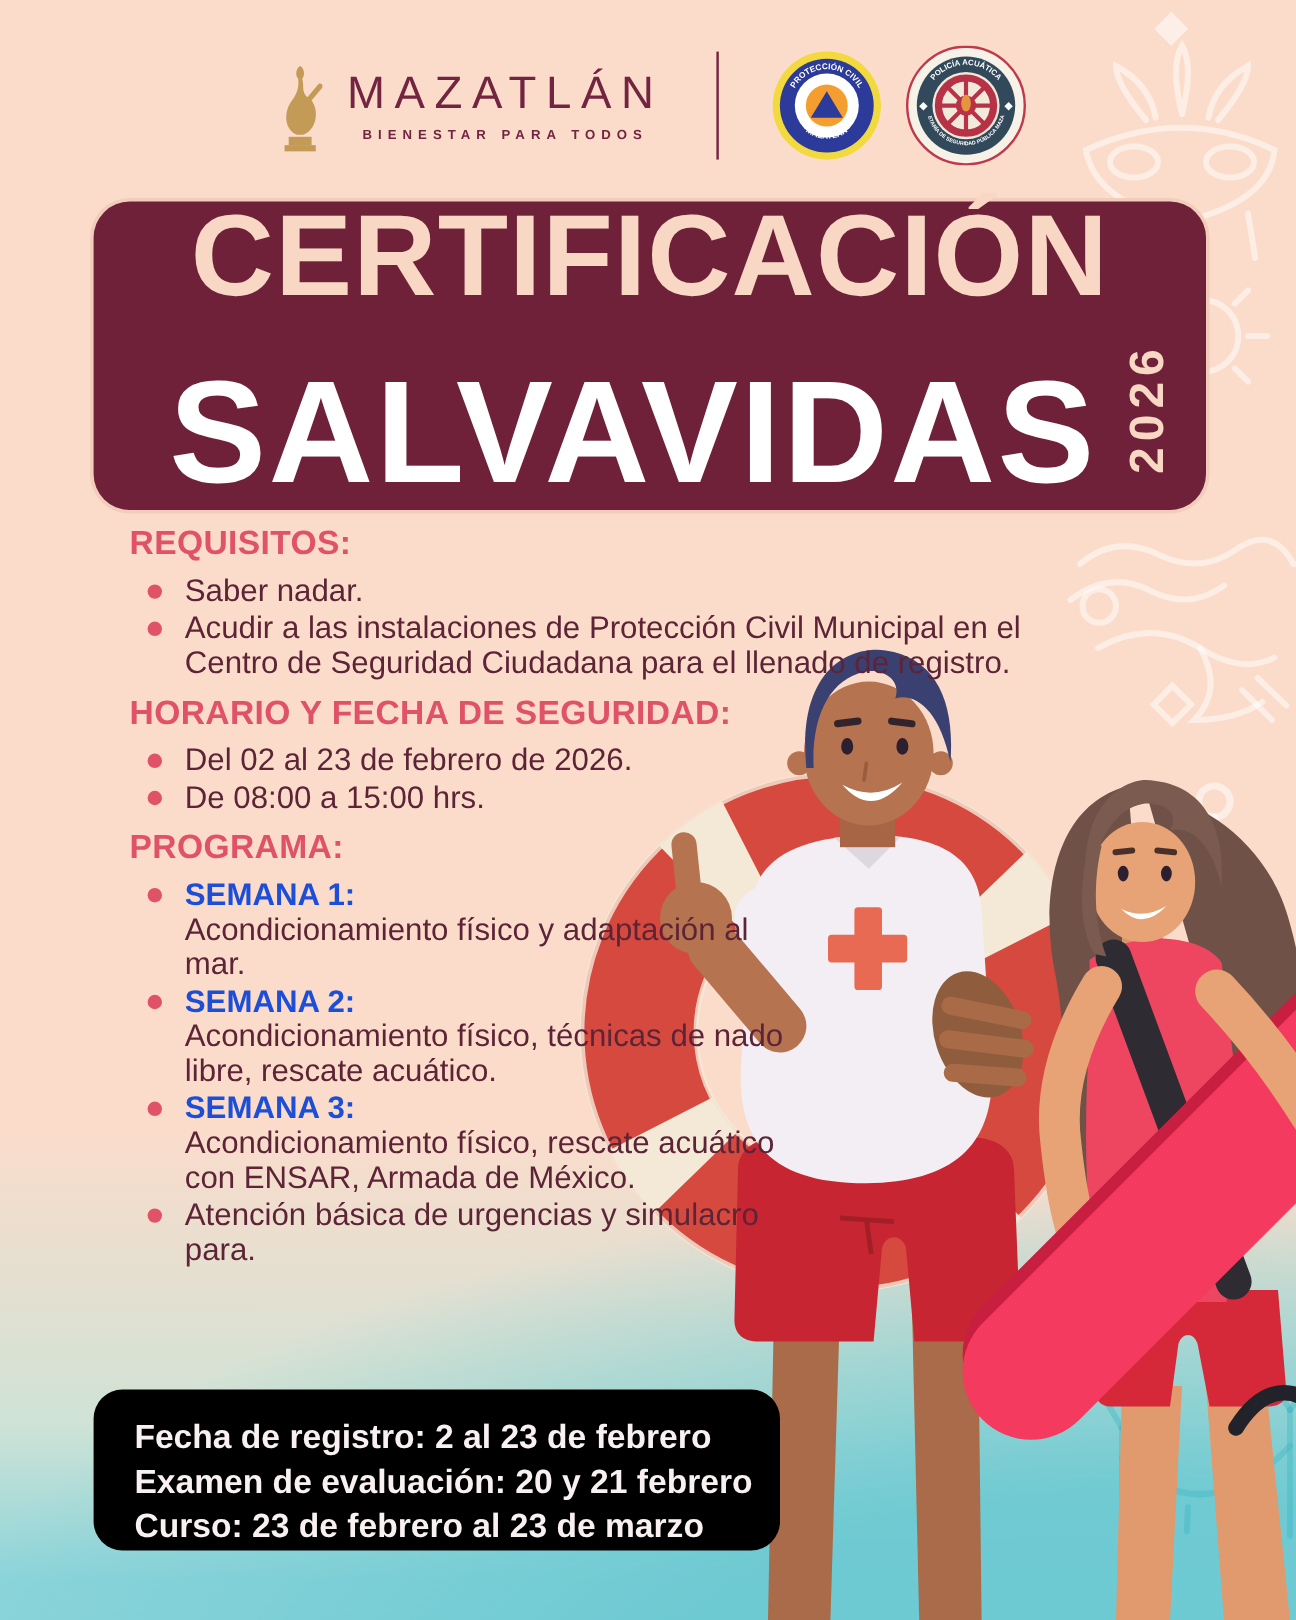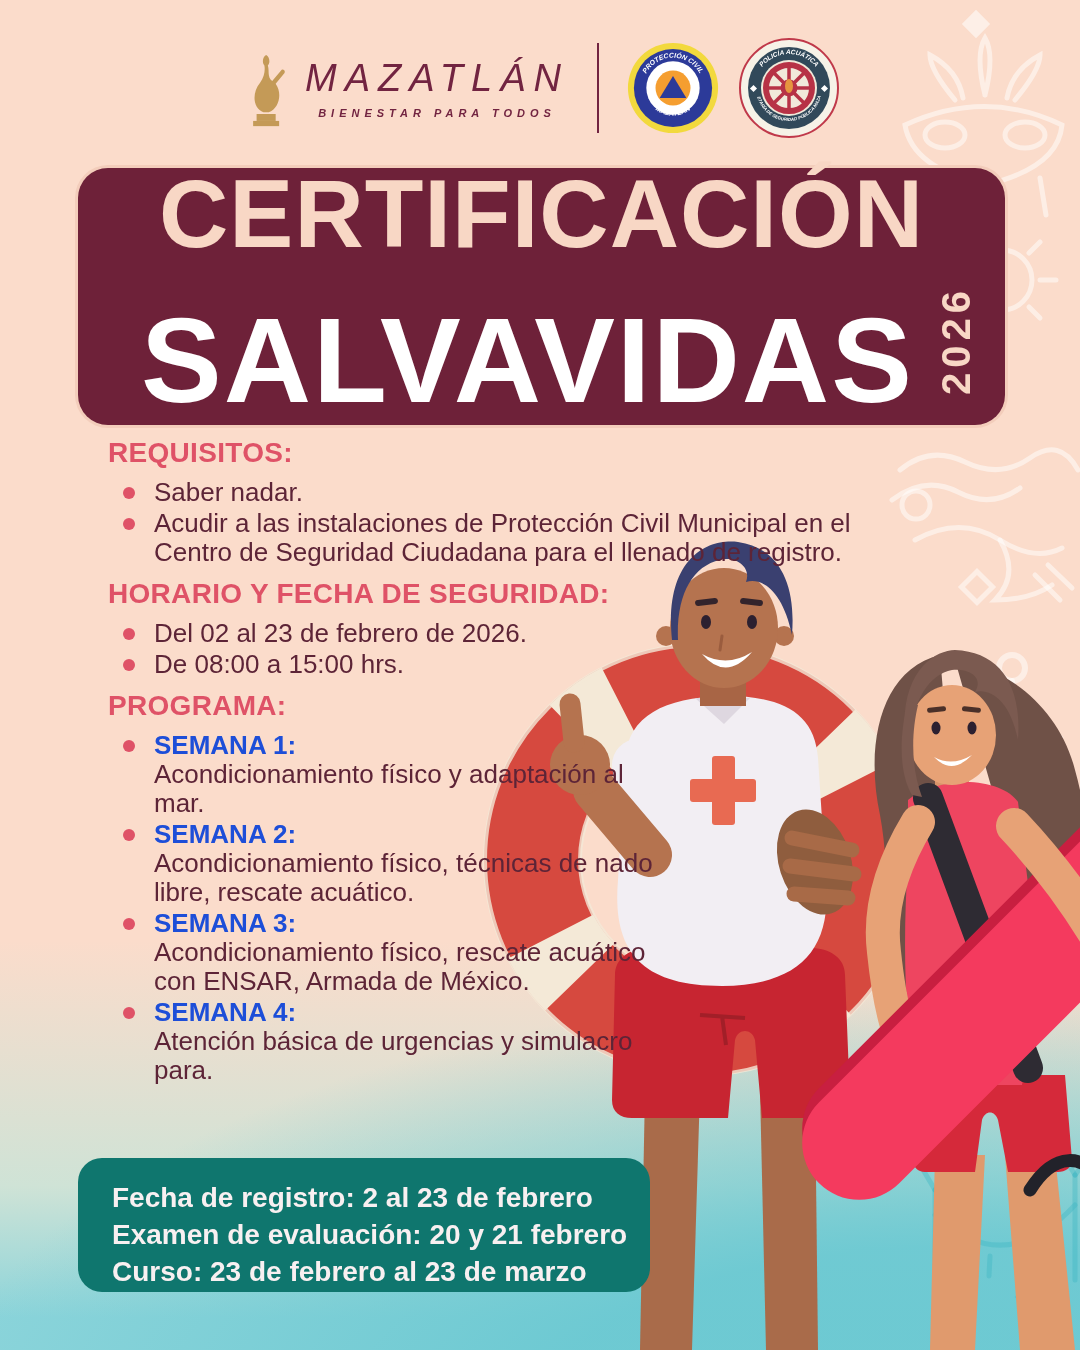--- a/index.html
+++ b/index.html
@@ -11,21 +11,21 @@
   .sea{
     position:absolute;left:0;top:940px;width:1080px;height:410px;
     background:
       radial-gradient(130% 150% at 88% 120%, rgba(108,201,210,0.95) 30%, rgba(108,201,210,0) 72%),
       linear-gradient(180deg, rgba(250,220,204,0) 0%, rgba(199,228,216,0.85) 60%, #8bd4da 92%);
   }
   .deco,.people{position:absolute;left:0;top:0;width:1080px;height:1350px;}
   
   .header{
     position:absolute;top:38px;left:0;width:100%;
-    display:flex;justify-content:center;align-items:center;gap:28px;font-style:italic;
+    display:flex;justify-content:center;align-items:center;gap:44px;
   }
   .brand{display:flex;align-items:center;gap:12px;}
   .brand-text{display:flex;flex-direction:column;align-items:center;}
   .brand-name{font-size:38px;letter-spacing:8px;color:#722441;font-weight:400;}
   .brand-tagline{font-size:11px;letter-spacing:5px;color:#722441;margin-top:7px;font-weight:700;}
   .divider{width:2px;height:90px;background:#722441;}
   .badges{display:flex;align-items:center;gap:20px;}
   .badge1{width:92px;height:92px;}
   .badge2{width:100px;height:100px;}
   
@@ -46,21 +46,21 @@
   .section-heading{color:#df5267;font-weight:700;font-size:28px;line-height:34px;margin:0 0 8px 0;letter-spacing:0.3px;}
   .section ul{list-style:none;margin:0;padding:0;}
   .section li{position:relative;padding-left:46px;color:#5d2437;font-size:26px;line-height:29px;margin-bottom:2px;}
   .section li::before{content:"";position:absolute;left:15px;top:9px;width:12px;height:12px;border-radius:50%;background:#df5267;}
   .sec-0 li{max-width:791px;}
   .sec-2 li{max-width:506px;}
   .item-label{display:block;font-weight:700;color:#1d4ed8;}
   
   .footer-box{
     position:absolute;left:78px;top:1158px;width:572px;height:134px;
-    background:#0f766e;border-radius:24px;padding:21px 0 0 34px;box-sizing:border-box;
+    background:#000000;border-radius:24px;padding:21px 0 0 34px;box-sizing:border-box;
   }
   .footer-line{color:#f8f0f1;font-size:28px;line-height:37px;font-weight:700;white-space:nowrap;}
 </style>
 </head>
 <body>
 
 <div class="poster">
 
   <div class="sea"></div>
 
@@ -302,21 +302,20 @@
         </li>
         <li>
           <span class="item-label">SEMANA 2:</span>
           <span class="item-text">Acondicionamiento físico, técnicas de nado libre, rescate acuático.</span>
         </li>
         <li>
           <span class="item-label">SEMANA 3:</span>
           <span class="item-text">Acondicionamiento físico, rescate acuático con ENSAR, Armada de México.</span>
         </li>
         <li>
-          <span class="item-label">SEMANA 4:</span>
           <span class="item-text">Atención básica de urgencias y simulacro para.</span>
         </li>
       </ul>
     </section>
 
   </main>
 
   <footer class="footer-box">
     <div class="footer-line">Fecha de registro: 2 al 23 de febrero</div>
     <div class="footer-line">Examen de evaluación: 20 y 21 febrero</div>

